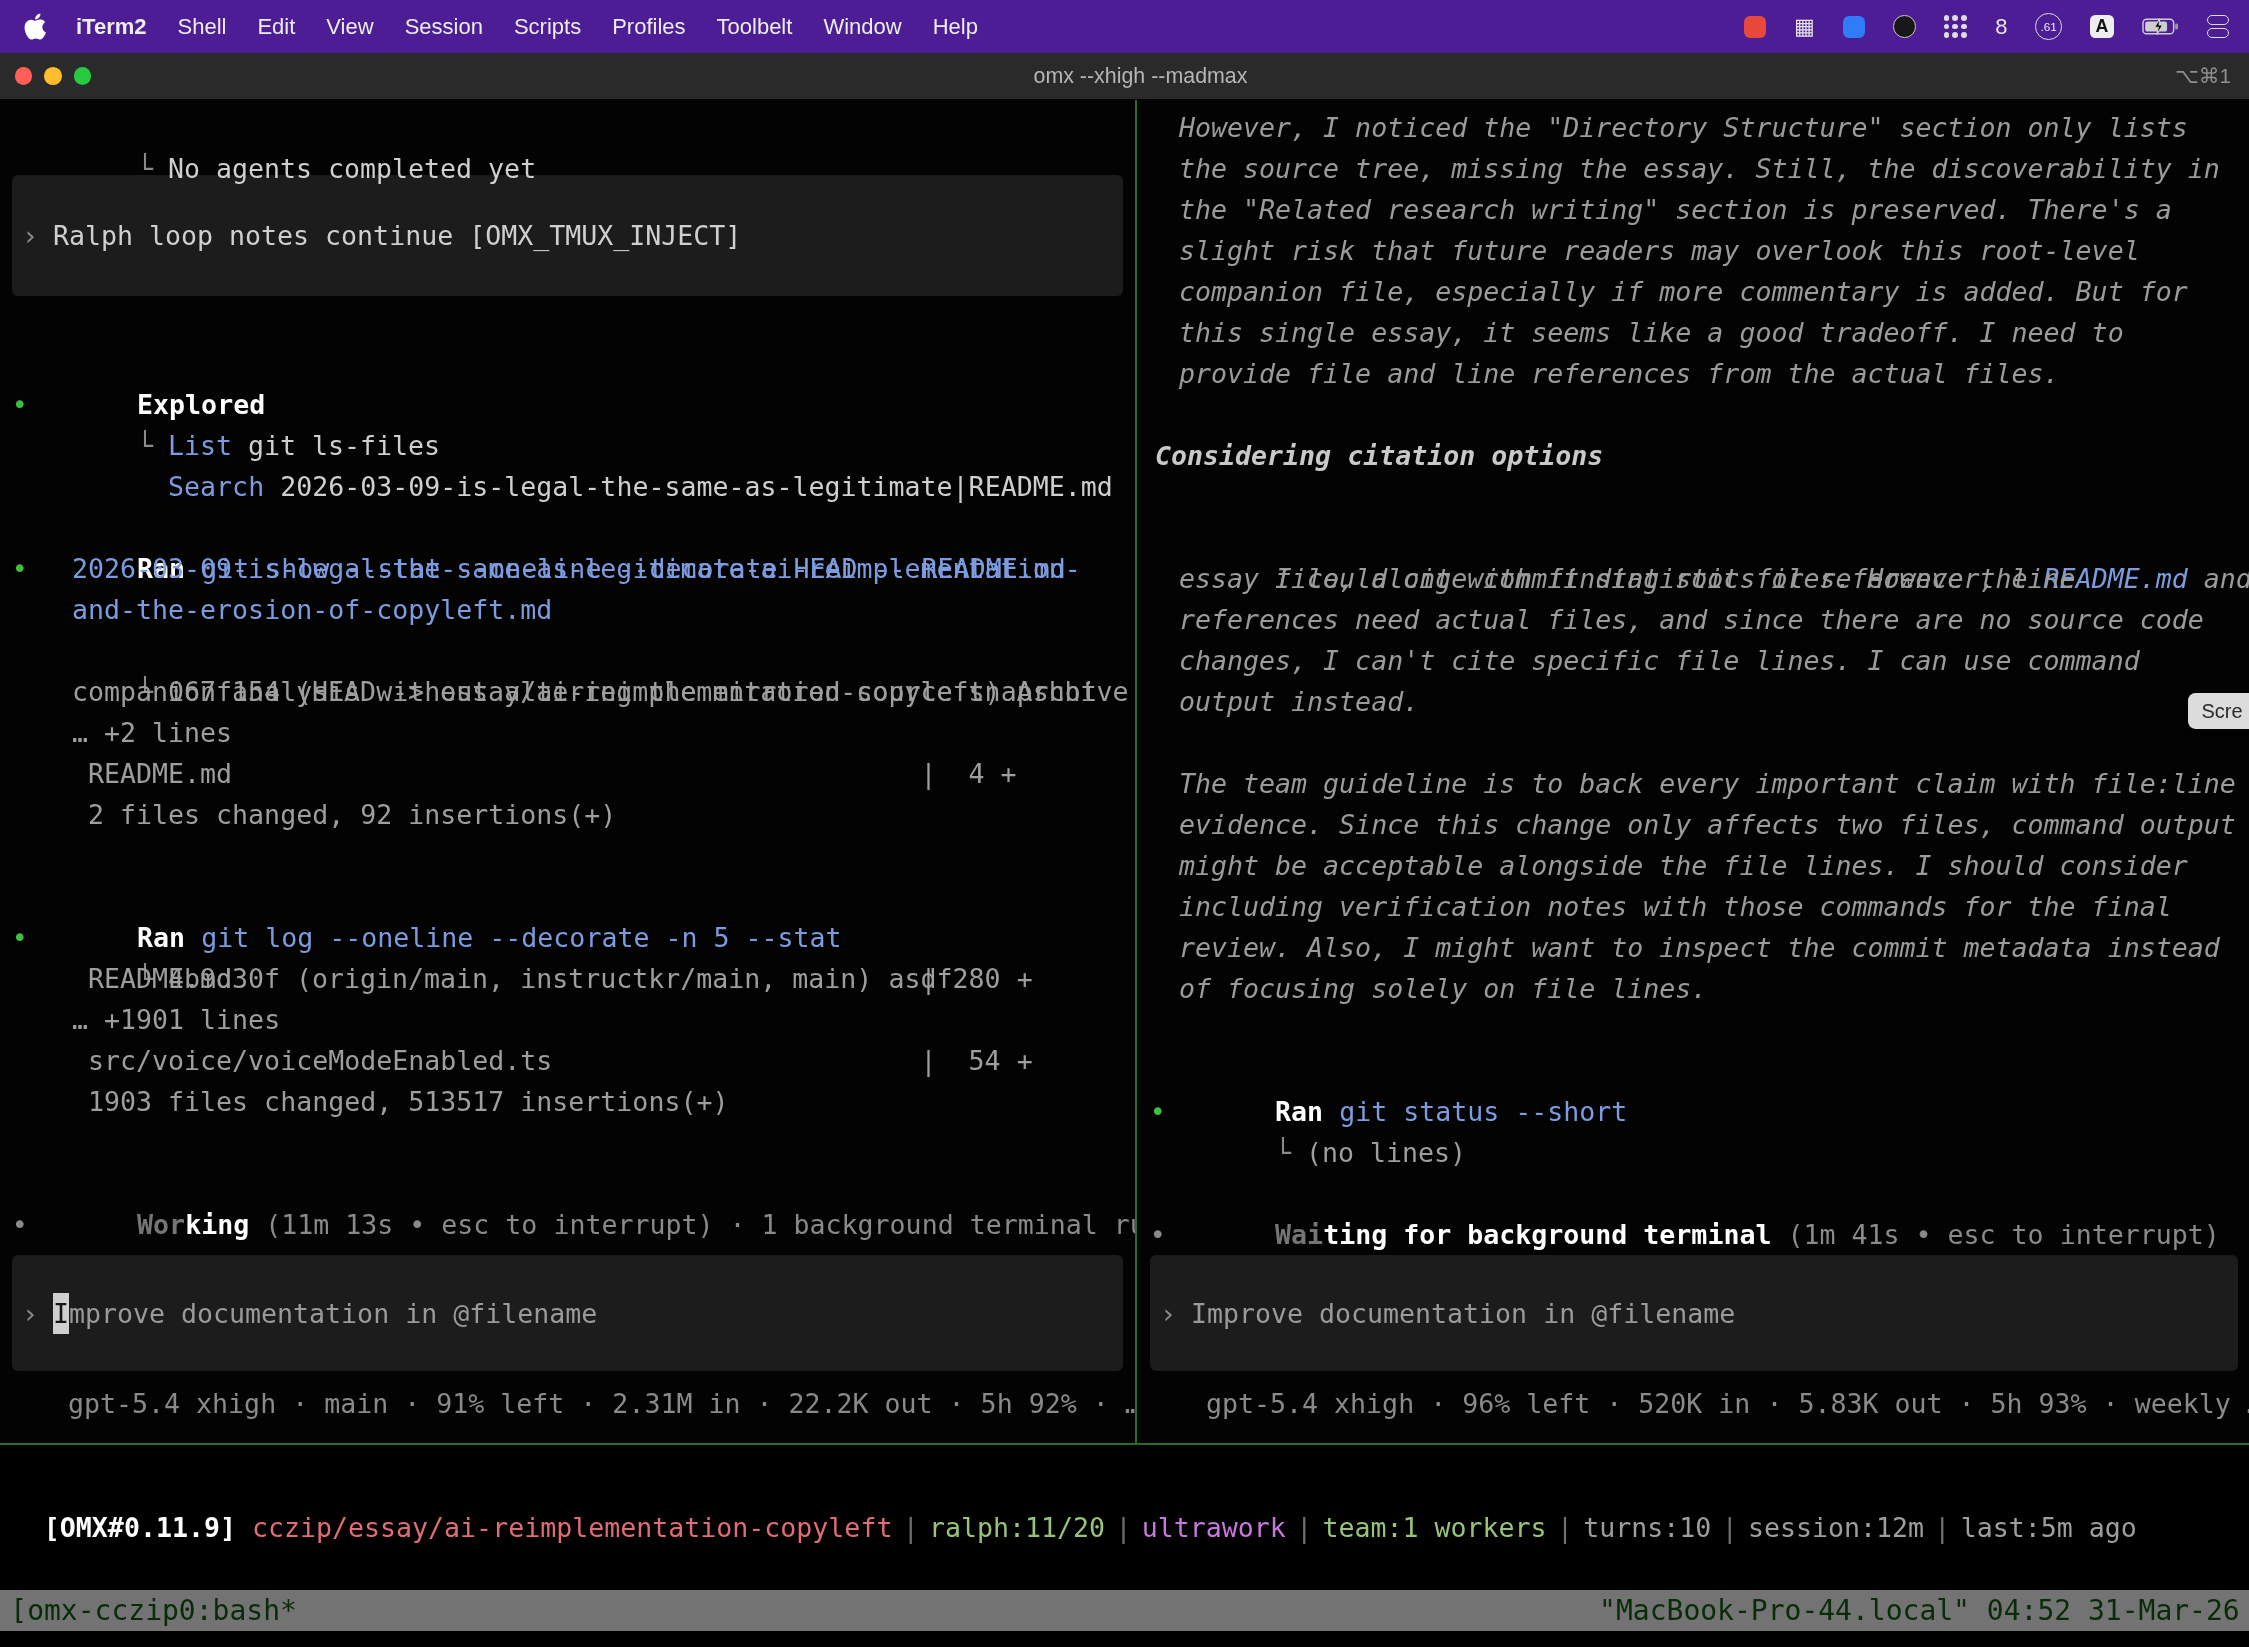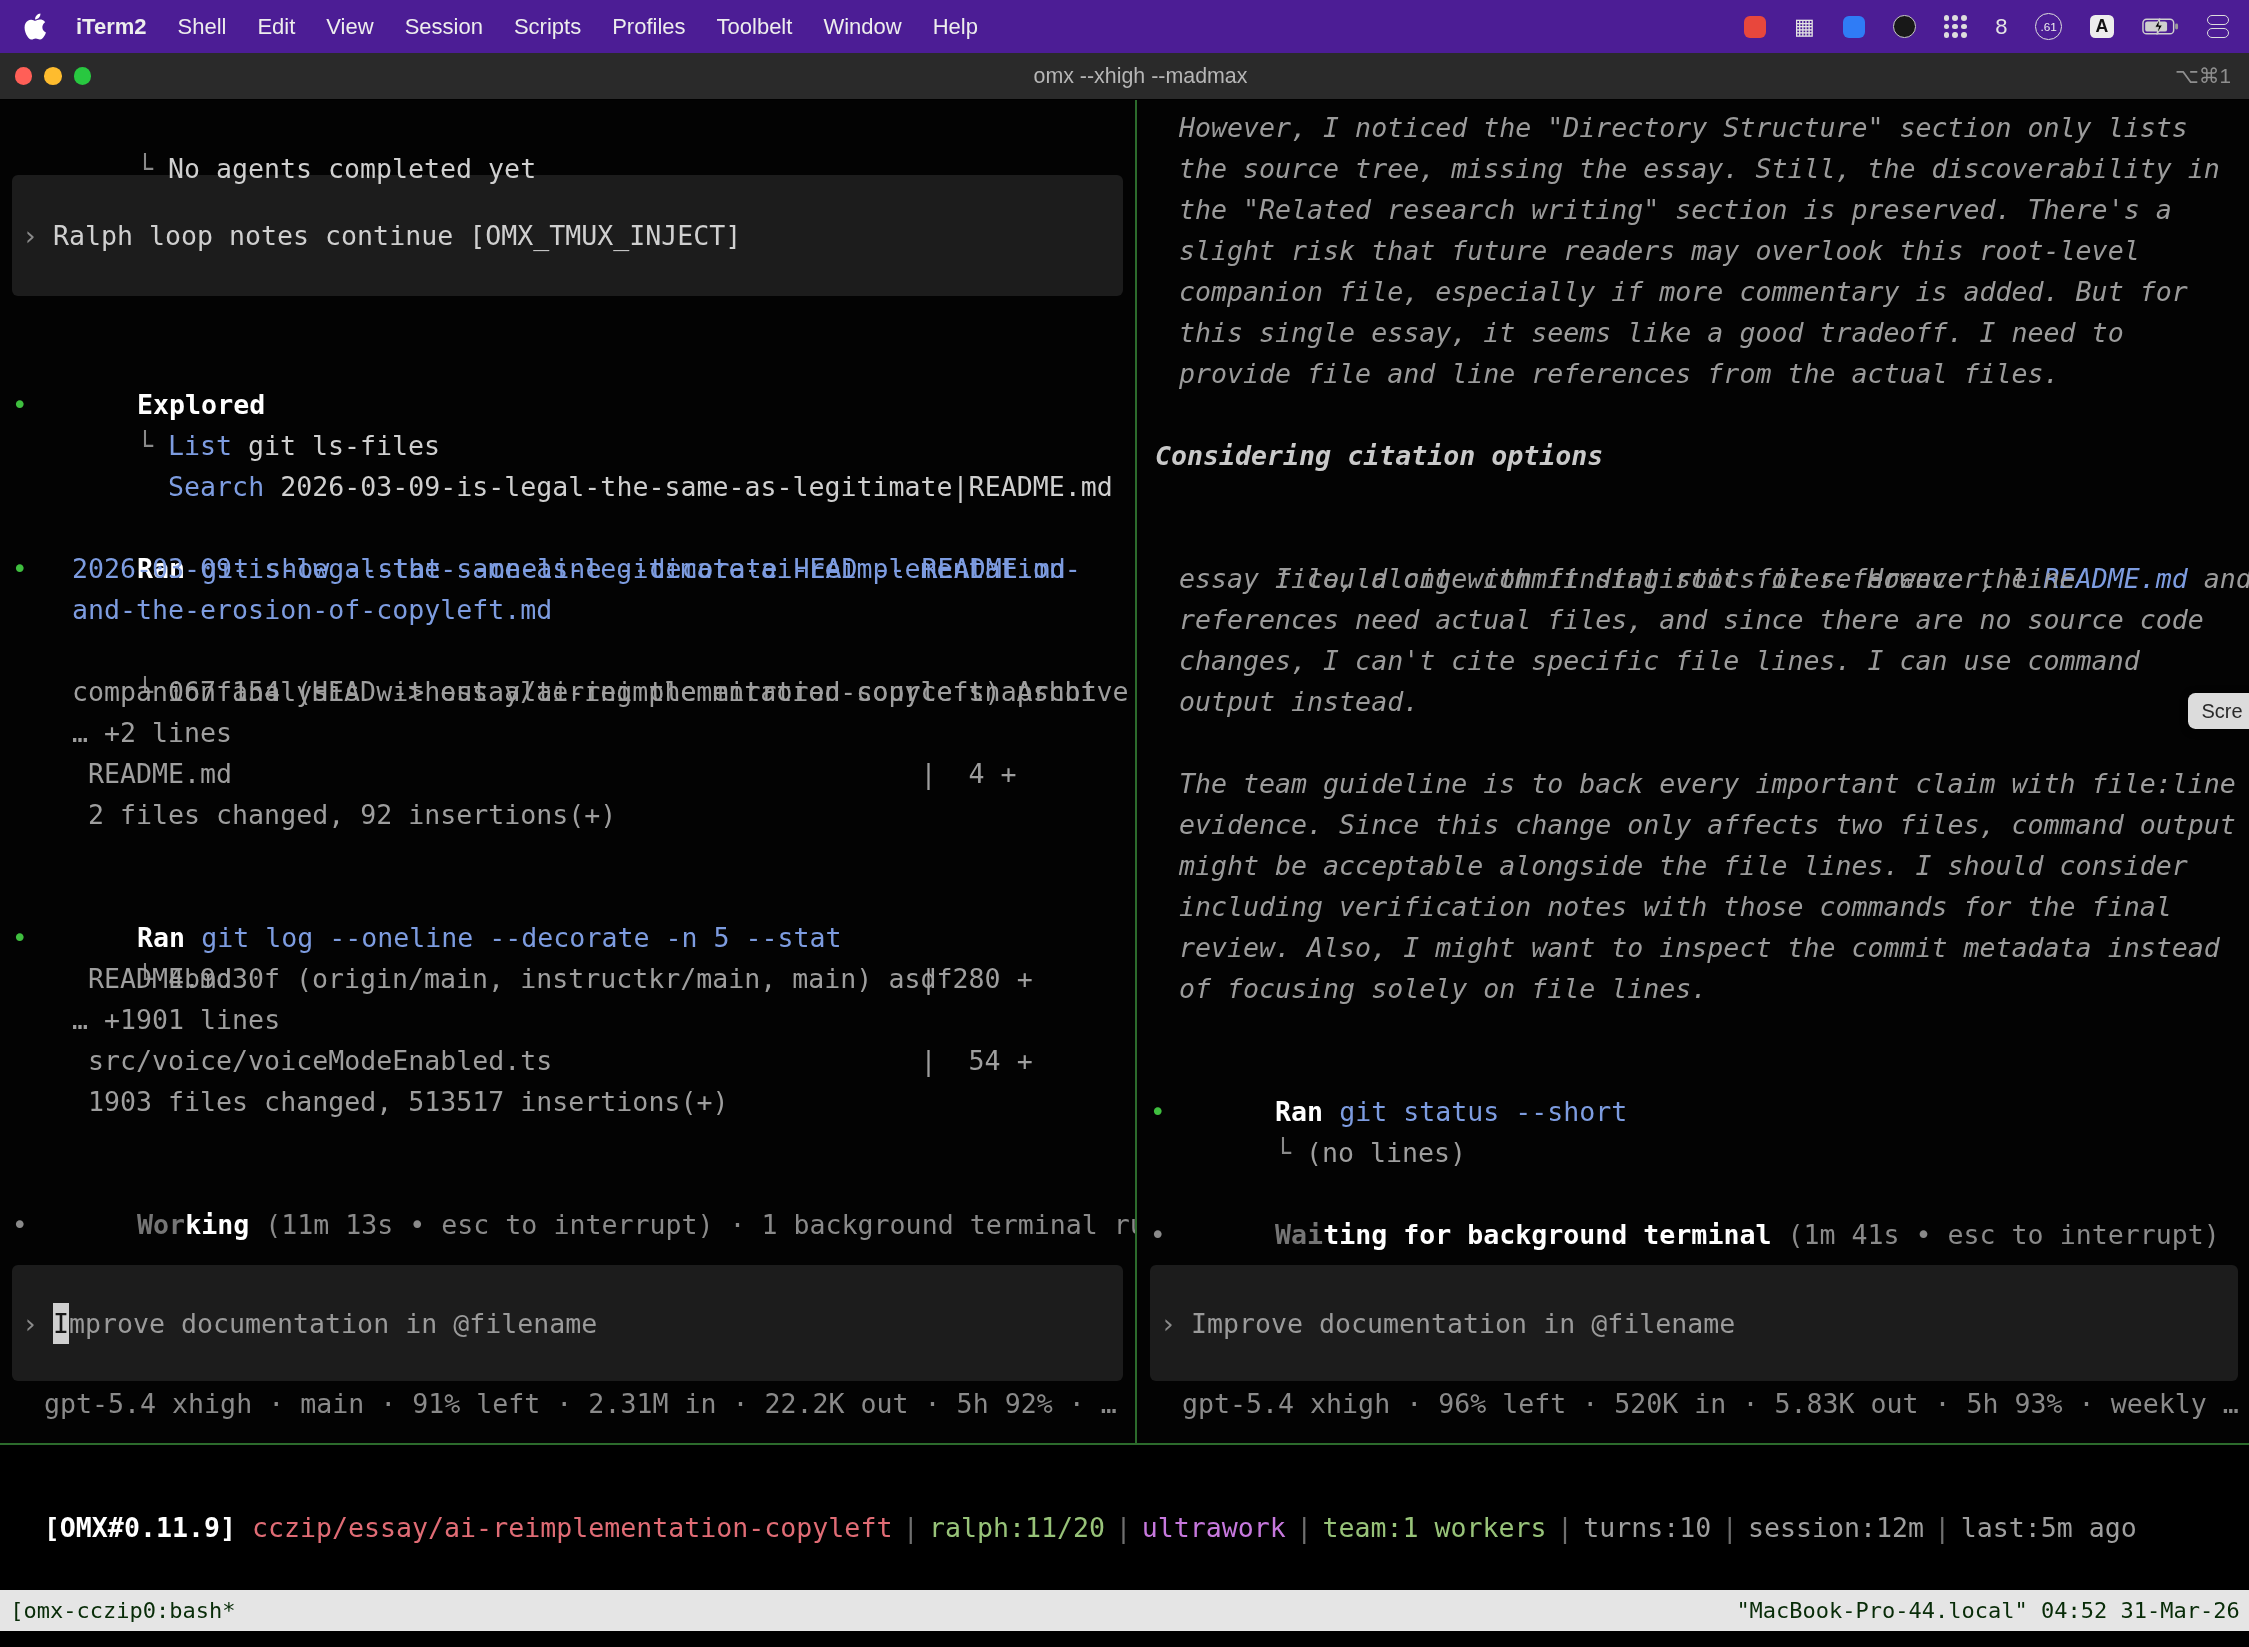--- a/index.html
+++ b/index.html
@@ -65,41 +65,41 @@
   .sp22{margin-right:16px;}
 
   .band{background:#1c1c1c;border-radius:5.9px;margin:0 11.8px;display:flex;align-items:center;
     padding:0 10.3px;box-sizing:border-box;white-space:pre;}
   .banner{margin-top:26.6px;height:121px;}
   .input-band{margin-top:auto;height:116px;}
   .prompt{color:#8a8a8a;margin-right:14.8px;}
   .cursor{background:#cfcfcf;color:#151515;}
   .input-txt{color:#9a9a9a;}
   .banner-txt{color:#cfcfcf;}
-  .status-line{padding-left:44px;height:41px;margin-top:2px;color:#8a8a8a;white-space:pre;}
+  .status-line{padding-left:68px;height:41px;margin-top:12px;color:#8a8a8a;white-space:pre;}
 
   .para{padding-left:41px;white-space:pre-line;font-style:italic;color:#9b9b9b;}
   .pline{padding-left:41px;height:41px;font-style:italic;color:#9b9b9b;white-space:pre;}
   .heading{padding-left:17px;height:41px;font-style:italic;font-weight:700;color:#c9c9c9;}
   .italic{font-style:italic;}
 
   
   .omx-bar{position:absolute;top:1466px;left:11.8px;height:41px;line-height:41px;white-space:pre;
     font-family:"DejaVu Sans Mono",monospace;font-size:26.6px;}
   .over{color:#fff;font-weight:700;margin-right:16px;}
   .obranch{color:#e06c75;}
   .osep{color:#6f6f6f;margin:0 10.3px;}
   .ogreen{color:#98c379;}
   .opurple{color:#c678dd;}
   .ogray{color:#9e9e9e;}
 
   
-  .tmux{position:absolute;top:1590px;left:0;right:0;height:41px;background:#e5e5e5;color:#09300９;
+  .tmux{position:absolute;top:1590px;left:0;right:0;height:41px;background:#737373;color:#09300９;
     color:#082c08;display:flex;justify-content:space-between;align-items:center;padding:0 10.3px;
-    box-sizing:border-box;font-family:"DejaVu Sans Mono",monospace;font-size:22px;white-space:pre;}
+    box-sizing:border-box;font-family:"DejaVu Sans Mono",monospace;font-size:28px;white-space:pre;}
 
   
   .screen-tab{position:absolute;top:693px;right:0;background:#dcdcdc;color:#2a2a2a;
     font-family:"Liberation Sans",sans-serif;font-size:20px;padding:6.6px 7.4px 6.6px 13.3px;
     border-radius:7.4px 0 0 7.4px;box-shadow:0 1.5px 7.4px rgba(0,0,0,.55);}
 </style>
 </head>
 <body>
 
 <header class="menubar">

